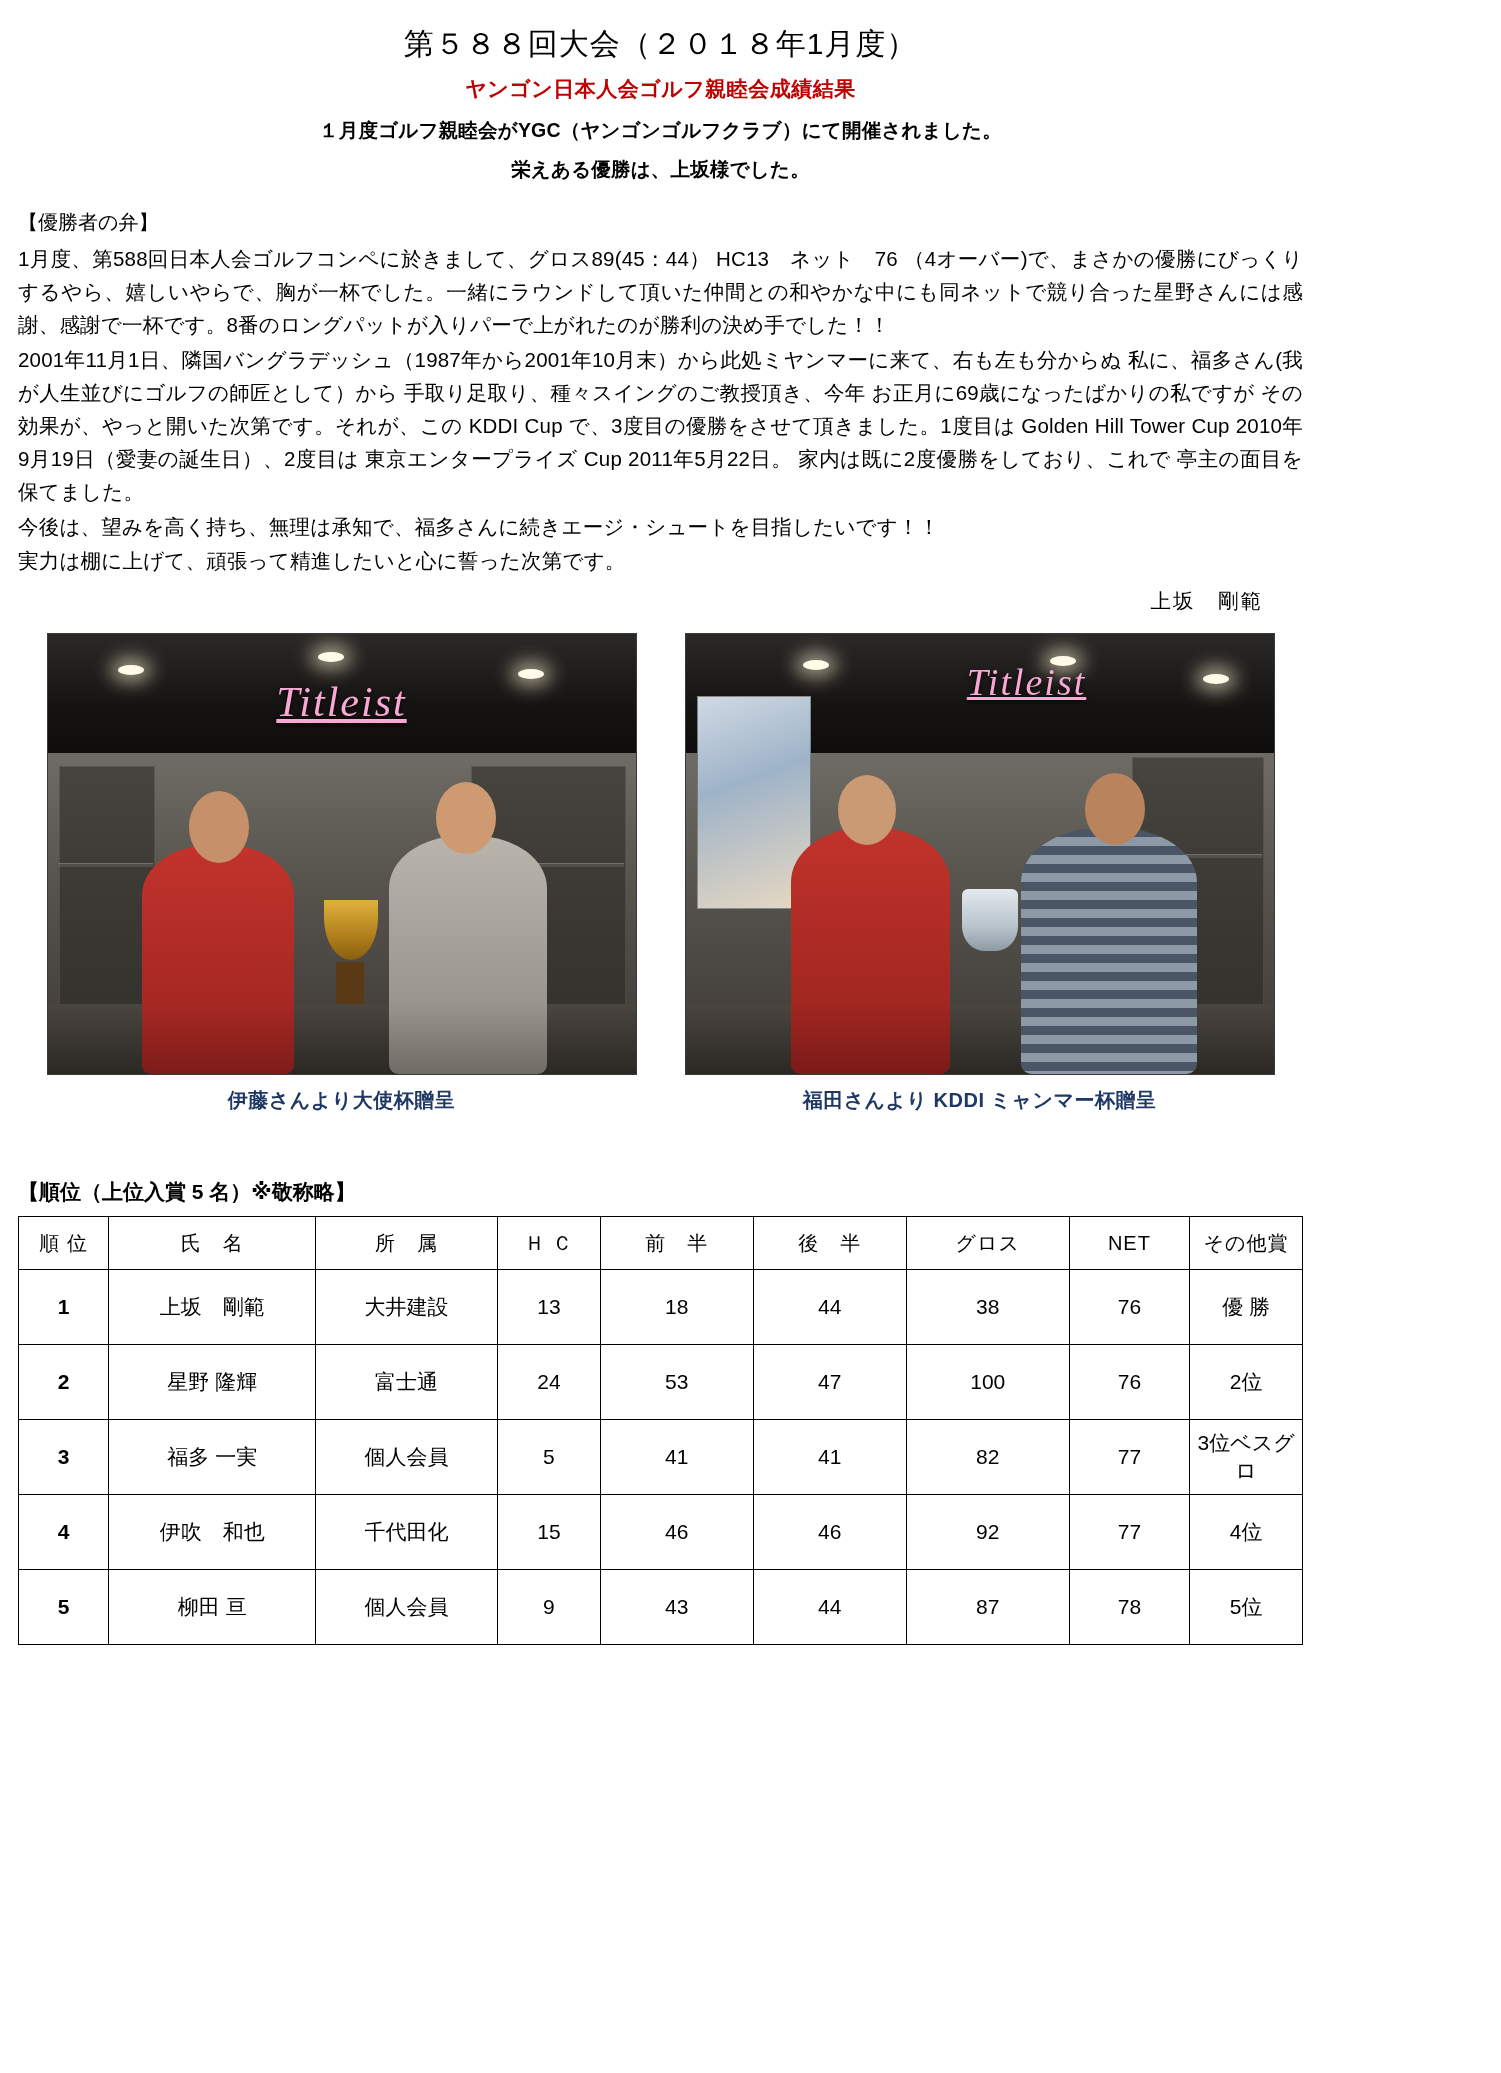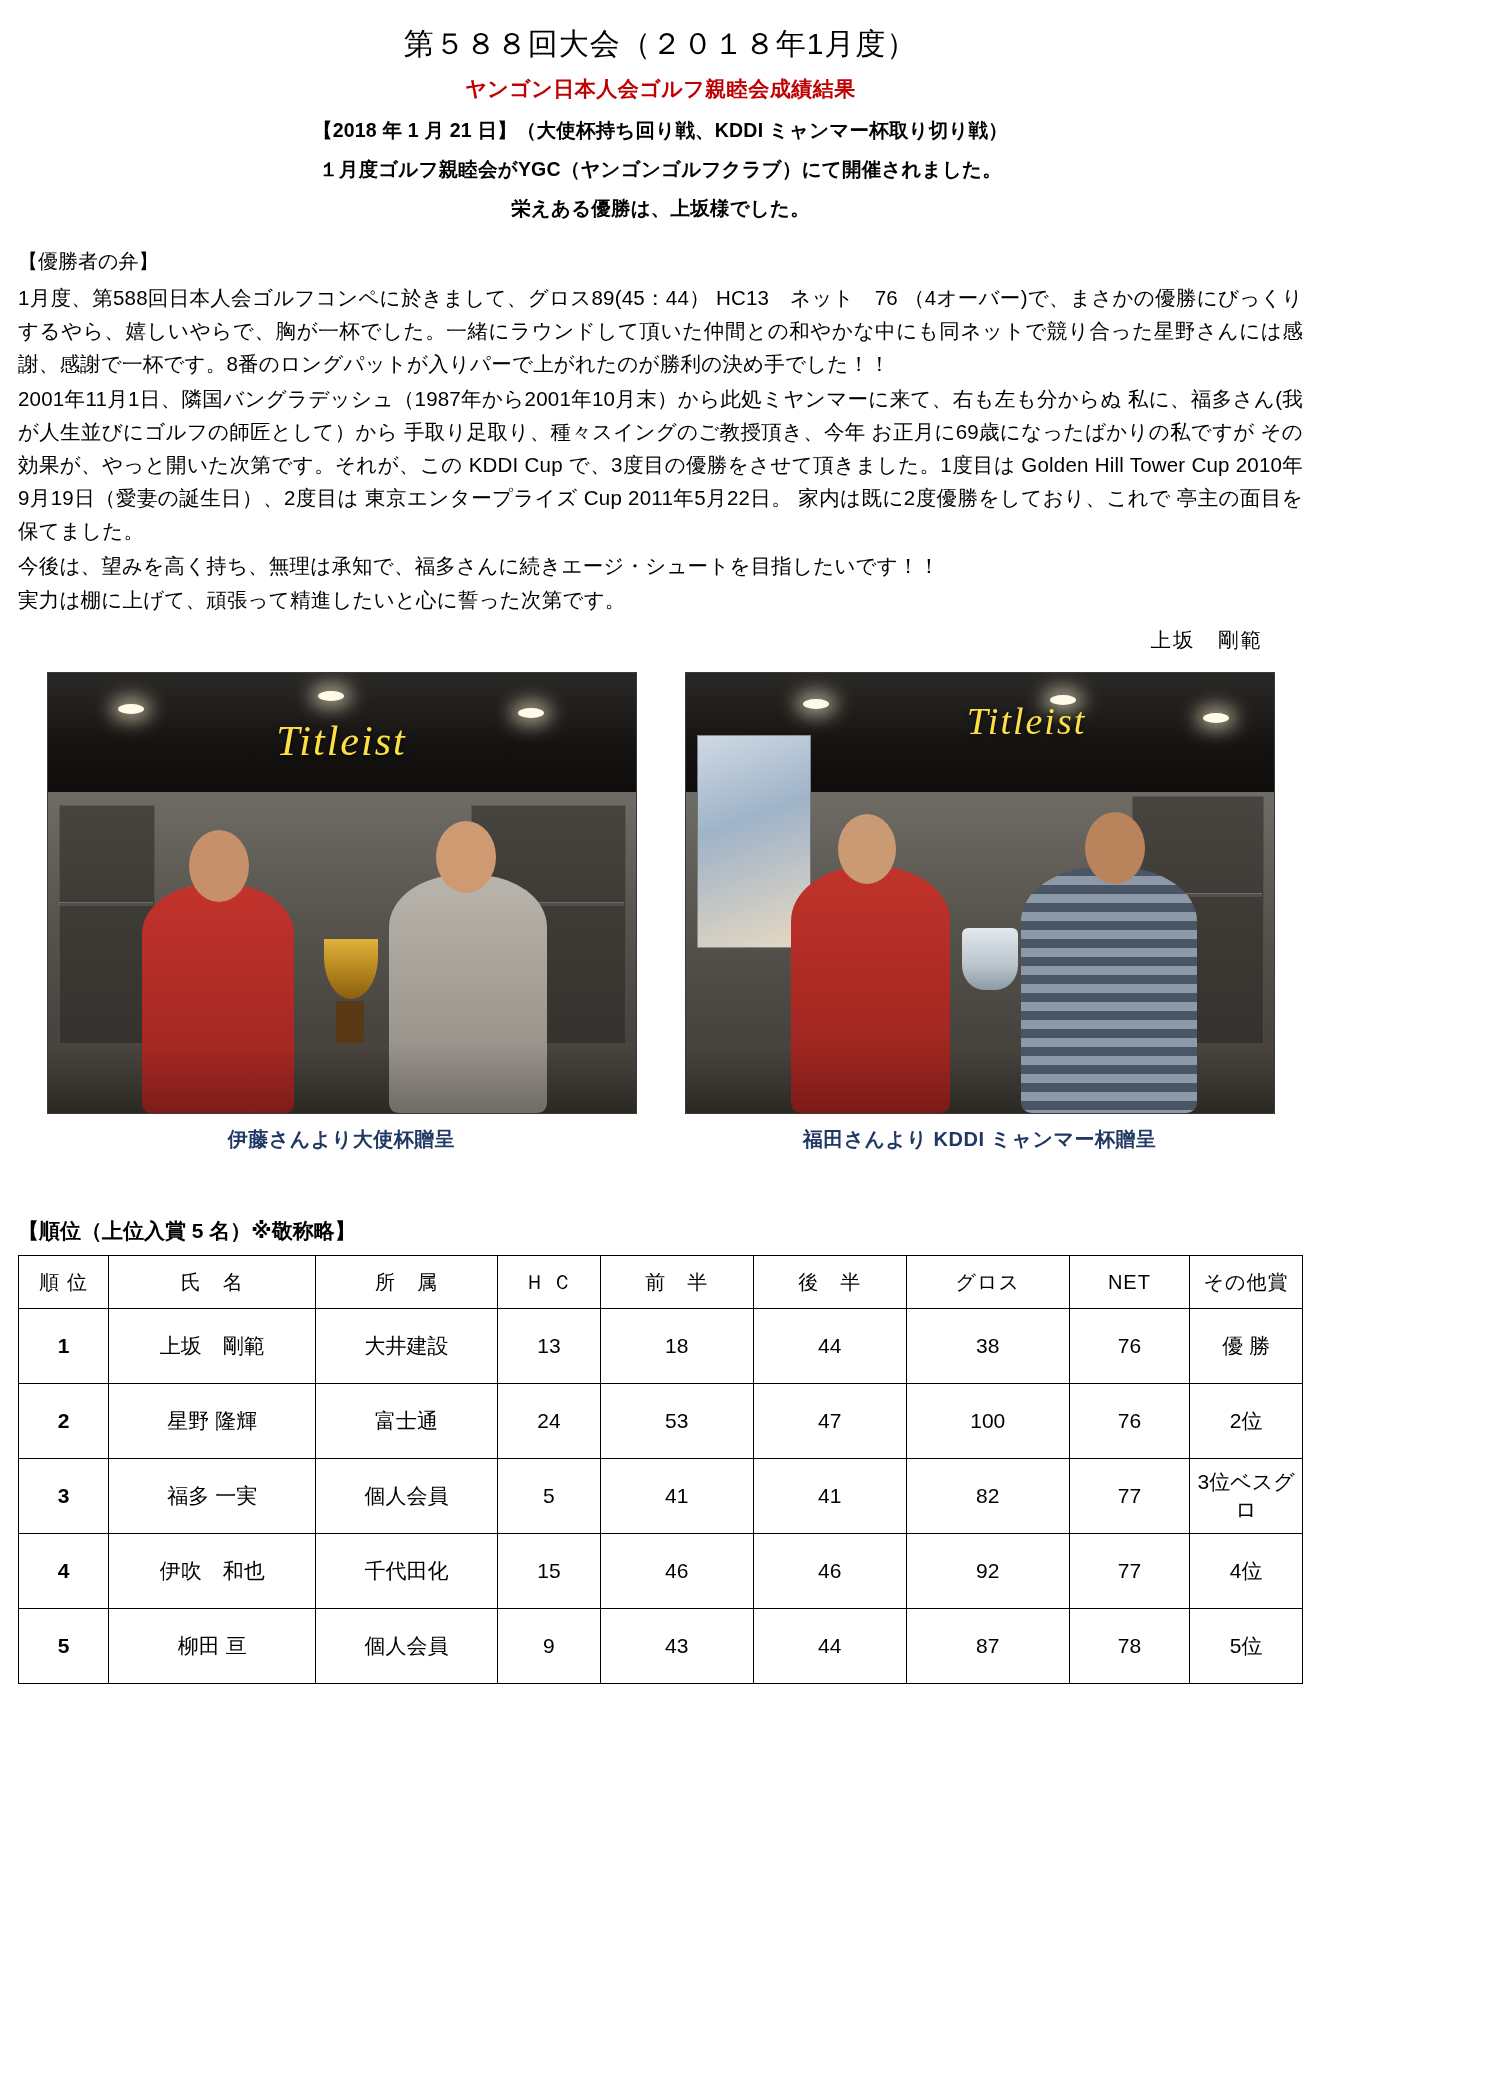--- a/index.html
+++ b/index.html
@@ -95,24 +95,25 @@
     letter-spacing: 0.5px;
   }
 
   
   .ph-ceiling {
     position: absolute; left: 0; top: 0; width: 100%; height: 27%;
     background: linear-gradient(180deg, #2b2927 0%, #161412 60%, #0e0d0c 100%);
   }
   .ph-brand {
     position: absolute; top: 10%; left: 50%; transform: translateX(-50%);
-    color: #fde047; font-family: "Liberation Serif", serif;
+    color: #f9a8d4; font-family: "Liberation Serif", serif;
     font-style: italic; font-size: 42px; letter-spacing: 2px;
     text-shadow: 0 2px 5px rgba(0,0,0,.8);
     white-space: nowrap;
+    text-decoration: underline;
   }
   .ph-brand.small { font-size: 38px; }
   .ph-wall {
     position: absolute; left: 0; top: 27%; width: 100%; height: 73%;
     background: linear-gradient(180deg, #6f6c66 0%, #57534d 40%, #3c3935 100%);
   }
   .ph-shelf {
     position: absolute; background: rgba(255,255,255,0.10);
     border-top: 1px solid rgba(255,255,255,0.18);
   }
@@ -189,21 +190,20 @@
   .col-net    { width: 9.6%; }
   .col-other  { width: 9.0%; }
 </style>
 </head>
 <body>
 
 <div class="page">
 
   <h1 class="doc-title">第５８８回大会（２０１８年1月度）</h1>
   <div class="doc-subtitle">ヤンゴン日本人会ゴルフ親睦会成績結果</div>
-  <div class="doc-line">【2018 年 1 月 21 日】（大使杯持ち回り戦、KDDI ミャンマー杯取り切り戦）</div>
   <div class="doc-line">１月度ゴルフ親睦会がYGC（ヤンゴンゴルフクラブ）にて開催されました。</div>
   <div class="doc-line">栄えある優勝は、上坂様でした。</div>
 
   <div class="section-head">【優勝者の弁】</div>
   <div class="body-text">
     <p>1月度、第588回日本人会ゴルフコンペに於きまして、グロス89(45：44）  HC13　ネット　76 （4オーバー)で、まさかの優勝にびっくりするやら、嬉しいやらで、胸が一杯でした。一緒にラウンドして頂いた仲間との和やかな中にも同ネットで競り合った星野さんには感謝、感謝で一杯です。8番のロングパットが入りパーで上がれたのが勝利の決め手でした！！</p>
     <p>2001年11月1日、隣国バングラデッシュ（1987年から2001年10月末）から此処ミヤンマーに来て、右も左も分からぬ 私に、福多さん(我が人生並びにゴルフの師匠として）から  手取り足取り、種々スイングのご教授頂き、今年  お正月に69歳になったばかりの私ですが  その効果が、やっと開いた次第です。それが、この  KDDI Cup で、3度目の優勝をさせて頂きました。1度目は  Golden Hill Tower Cup  2010年9月19日（愛妻の誕生日）、2度目は  東京エンタープライズ  Cup  2011年5月22日。 家内は既に2度優勝をしており、これで  亭主の面目を保てました。</p>
     <p>今後は、望みを高く持ち、無理は承知で、福多さんに続きエージ・シュートを目指したいです！！</p>
     <p>実力は棚に上げて、頑張って精進したいと心に誓った次第です。</p>
   </div>

